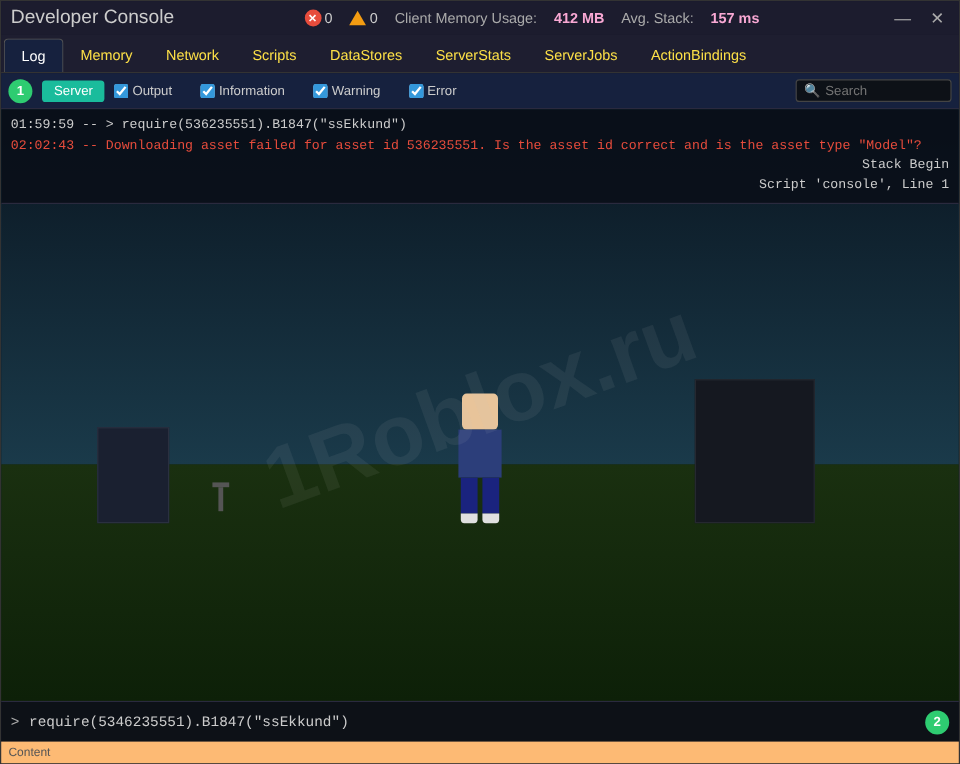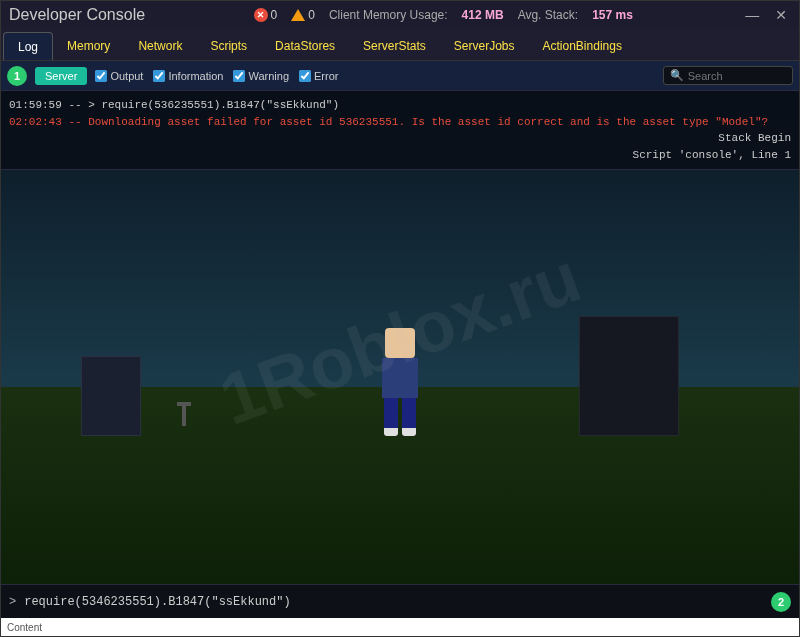--- a/index.html
+++ b/index.html
@@ -152,21 +152,21 @@
       color: white;
       font-size: 11px;
       padding: 3px 10px;
       border-radius: 3px;
       cursor: pointer;
       border: none;
     }
     .checkbox-group {
       display: flex;
       align-items: center;
-      gap: 10px;
+      gap: 24px;
       font-size: 11px;
       color: #ccc;
     }
     .checkbox-item {
       display: flex;
       align-items: center;
       gap: 3px;
     }
     .checkbox-item input[type="checkbox"] {
       accent-color: #3498db;
@@ -360,21 +360,21 @@
       font-size: 11px;
       font-weight: bold;
       display: flex;
       align-items: center;
       justify-content: center;
       flex-shrink: 0;
     }
 
     
     .status-bar {
-      background: #ffffff;
+      background: #fdba74;
       height: 18px;
       display: flex;
       align-items: center;
       padding: 0 6px;
       flex-shrink: 0;
     }
     .status-text {
       color: #555;
       font-size: 10px;
     }

